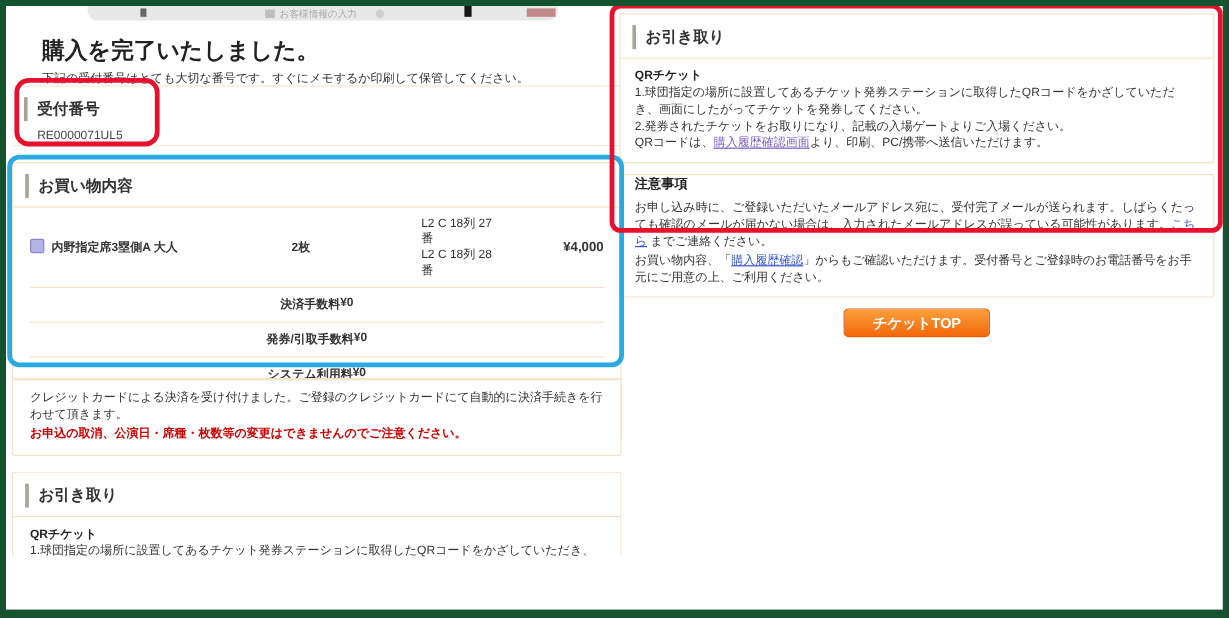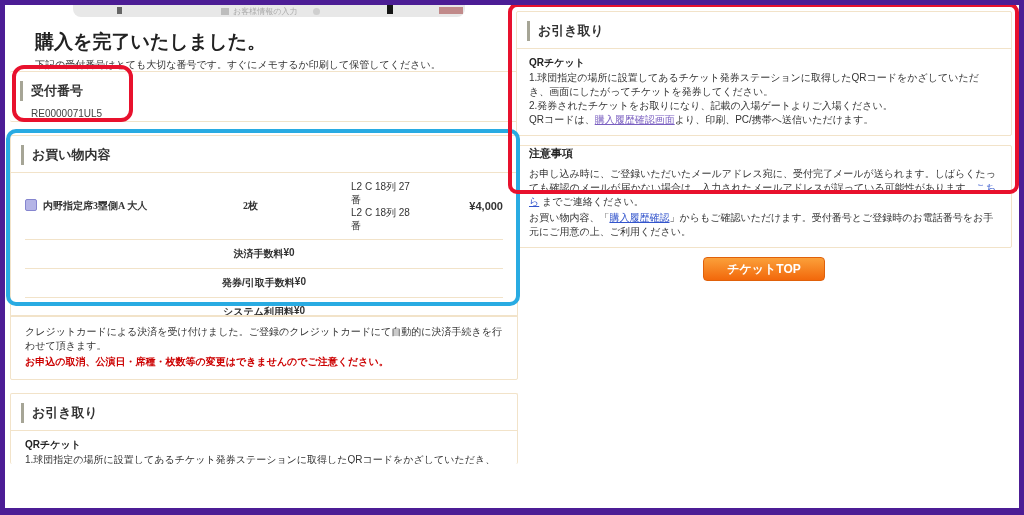--- a/index.html
+++ b/index.html
@@ -1,18 +1,18 @@
 <!DOCTYPE html>
 <html><head>
 <meta charset="utf-8">
 <style>
   * { margin:0; padding:0; box-sizing:border-box; }
   html,body { width:1024px; height:515px; overflow:hidden; }
   body { font-family:"Liberation Sans","DejaVu Sans",sans-serif; background:#000; }
-  .frame { position:relative; width:1024px; height:515px; background:#4c1d95; }
+  .frame { position:relative; width:1024px; height:515px; background:#14532d; }
   .page  { position:absolute; left:5px; top:5px; width:1014px; height:503px; background:#fff; overflow:hidden; }
 
   
   .progress-bar { position:absolute; left:68px; top:0; width:392px; height:12px;
                   background:#e8e8e8; border-radius:0 0 8px 8px; }
   .pb-tick1 { position:absolute; left:44px; top:2px; width:5px; height:7px; background:#666; }
   .pb-doc-icon { position:absolute; left:148px; top:3px; width:8px; height:7px; background:#bdbdbd; }
   .pb-label { position:absolute; left:160px; top:1px; font-size:8px; color:#a9a9a9; white-space:nowrap; }
   .pb-circle { position:absolute; left:240px; top:3px; width:7px; height:7px; border-radius:50%; background:#cfcfcf; }
   .pb-tick2 { position:absolute; left:314px; top:0; width:6px; height:9px; background:#151515; }
@@ -32,21 +32,21 @@
   .receipt-number { margin:6px 0 0 21px; font-size:10px; color:#444; }
 
   
   .sec-cart { left:5px; top:130px; width:508px; padding-bottom:4px; }
   .event-title { margin:10px 14px 4px 18px; border-left:3px solid #595959; padding:3px 0 3px 8px;
                  font-size:12px; font-weight:bold; color:#222; }
   .ticket-row { display:grid; grid-template-columns:218px 108px 1fr 92px; align-items:center;
                 margin:0 14px; padding:7px 0; border-bottom:1px solid #f2e3c9; font-size:10px; color:#333; }
   .seat-icon { display:inline-block; width:12px; height:12px; background:#b4b4e6; border:1px solid #8585cf;
                border-radius:2px; vertical-align:-2px; margin-right:6px; }
-  .ticket-name, .ticket-qty { font-weight:bold;font-family:Liberation Serif, serif; }
+  .ticket-name, .ticket-qty { font-weight:bold; }
   .ticket-seats div { line-height:13px; }
   .ticket-price { text-align:right; font-weight:bold; font-size:11px; }
   .fee-row { display:flex; justify-content:center; margin:0 14px; padding:7px 0;
              border-bottom:1px solid #f2e3c9; font-size:10px; font-weight:bold; color:#333; }
   .total-row { display:flex; justify-content:space-between; align-items:center; margin:0 14px; padding:9px 0 8px; }
   .total-label { font-size:14px; color:#444; }
   .total-value { font-size:13px; font-weight:bold; color:#222; }
 
   
   .sec-payment { left:5px; top:310px; width:508px; padding-bottom:10px; }

